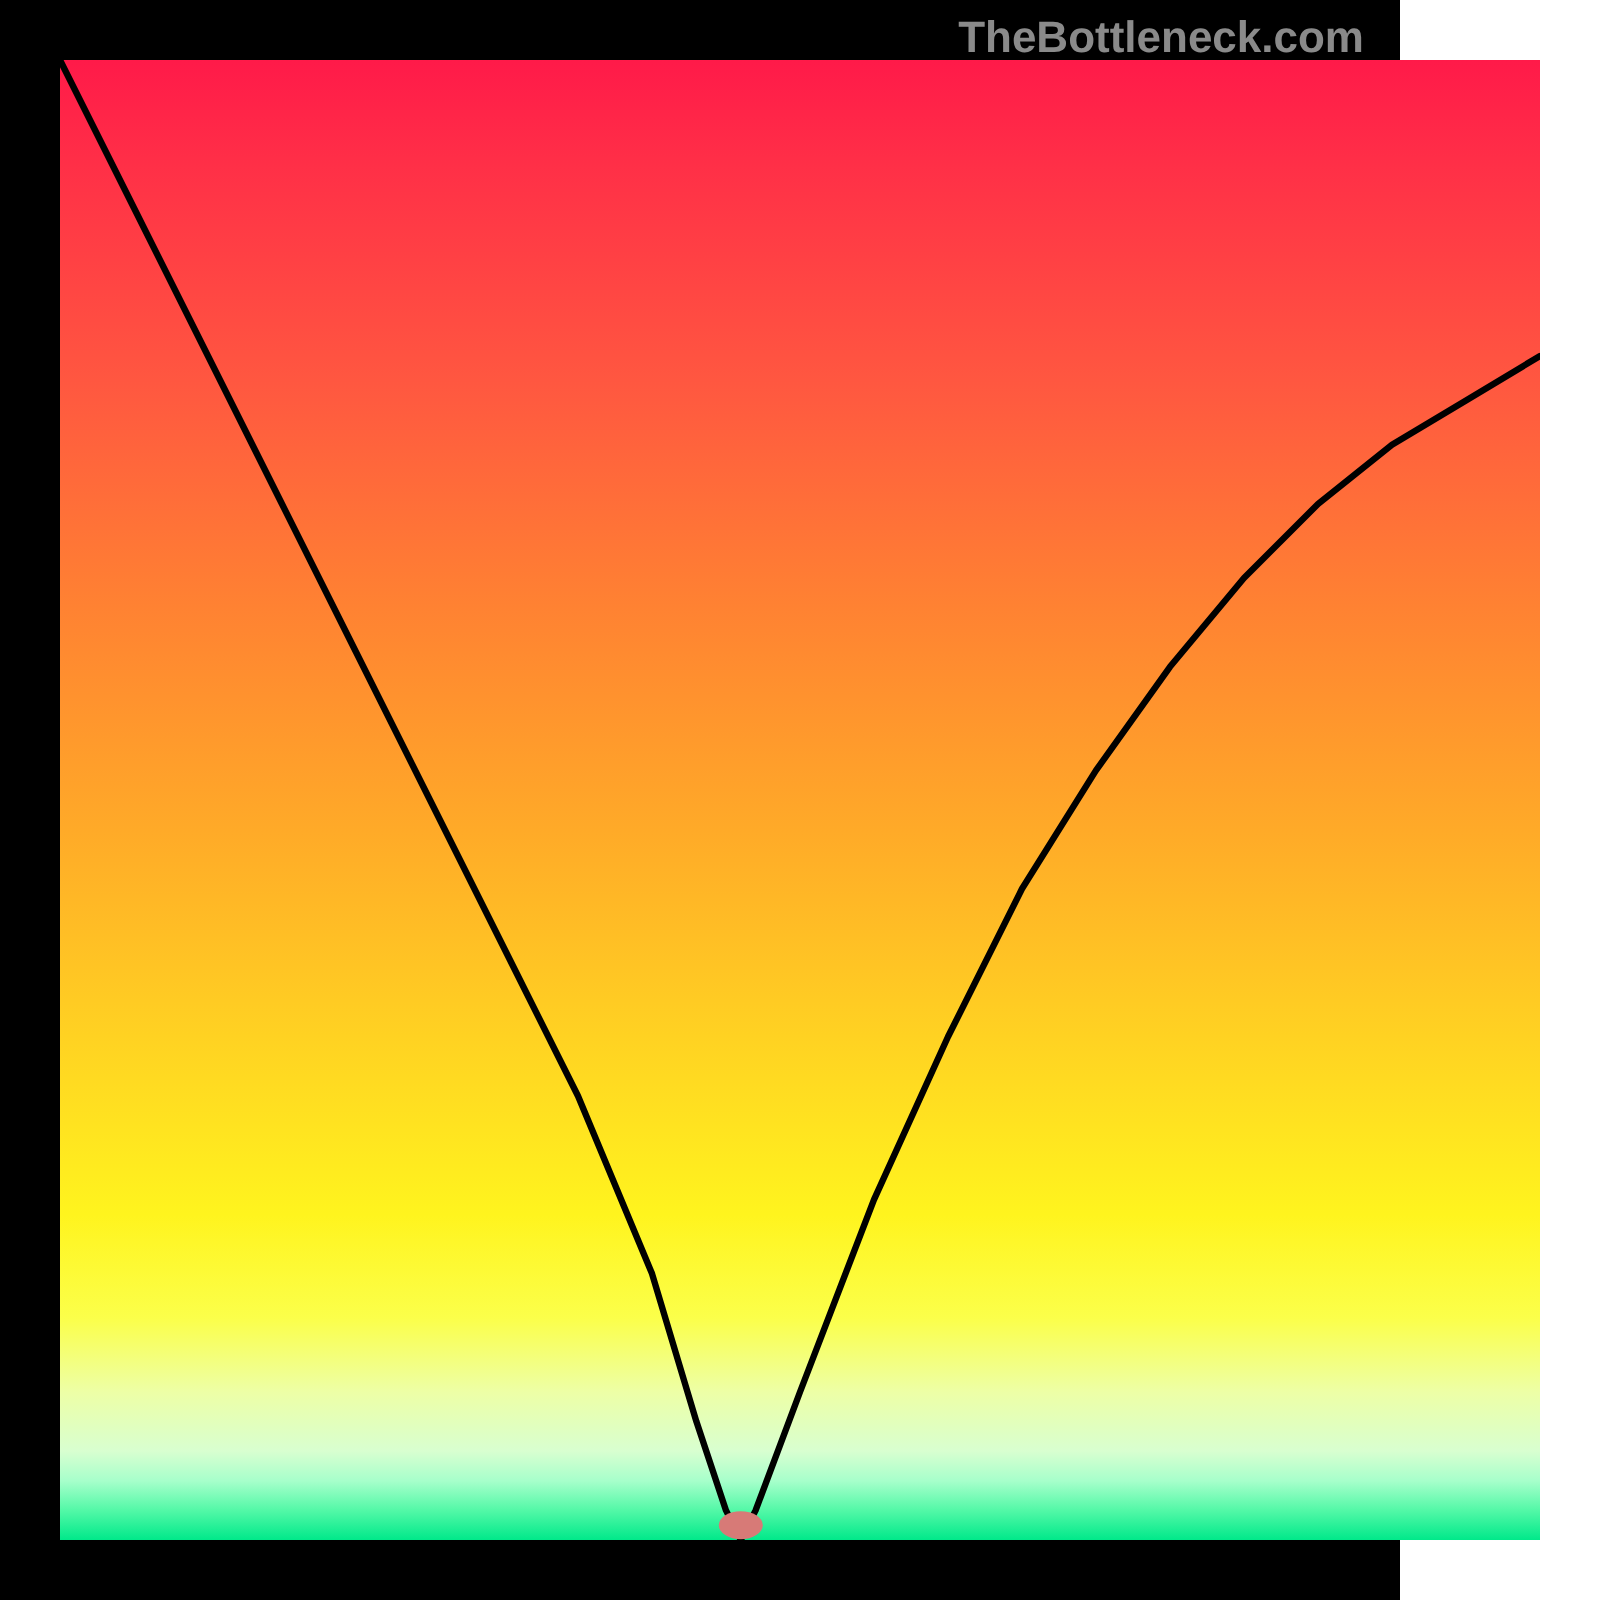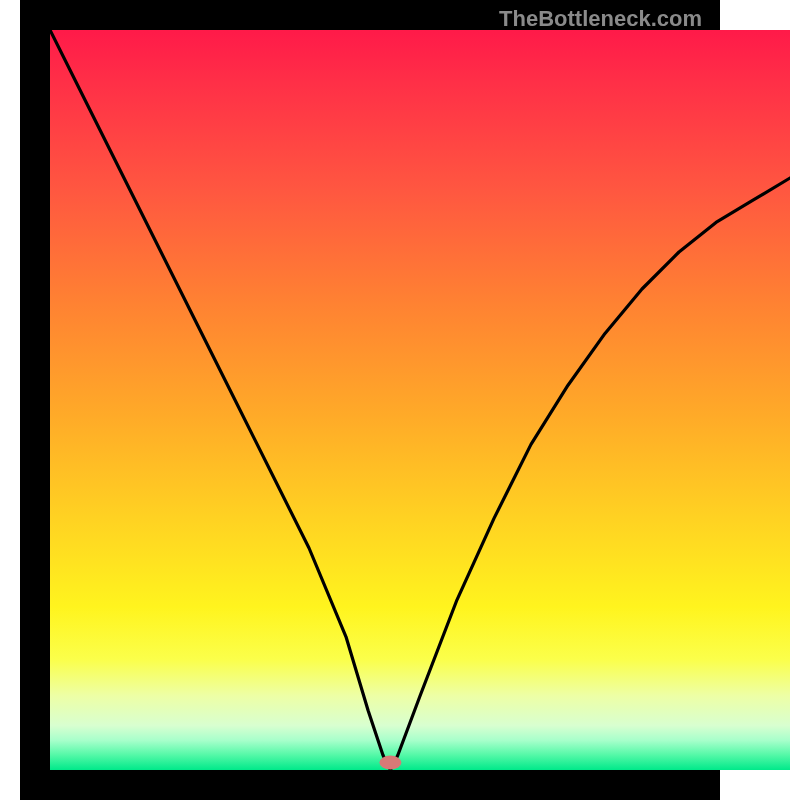--- a/index.html
+++ b/index.html
@@ -5,21 +5,20 @@
   body {
     margin: 0;
     padding: 0;
     background: #fff;
   }
   .container {
     position: relative;
     width: 700px;
     height: 800px;
     background: #000;
-    margin-left: 20px;
   }
   .watermark {
     position: absolute;
     top: 6px;
     right: 18px;
     font-family: Arial, Helvetica, sans-serif;
     font-size: 22px;
     font-weight: bold;
     color: #8a8a8a;
     z-index: 10;

